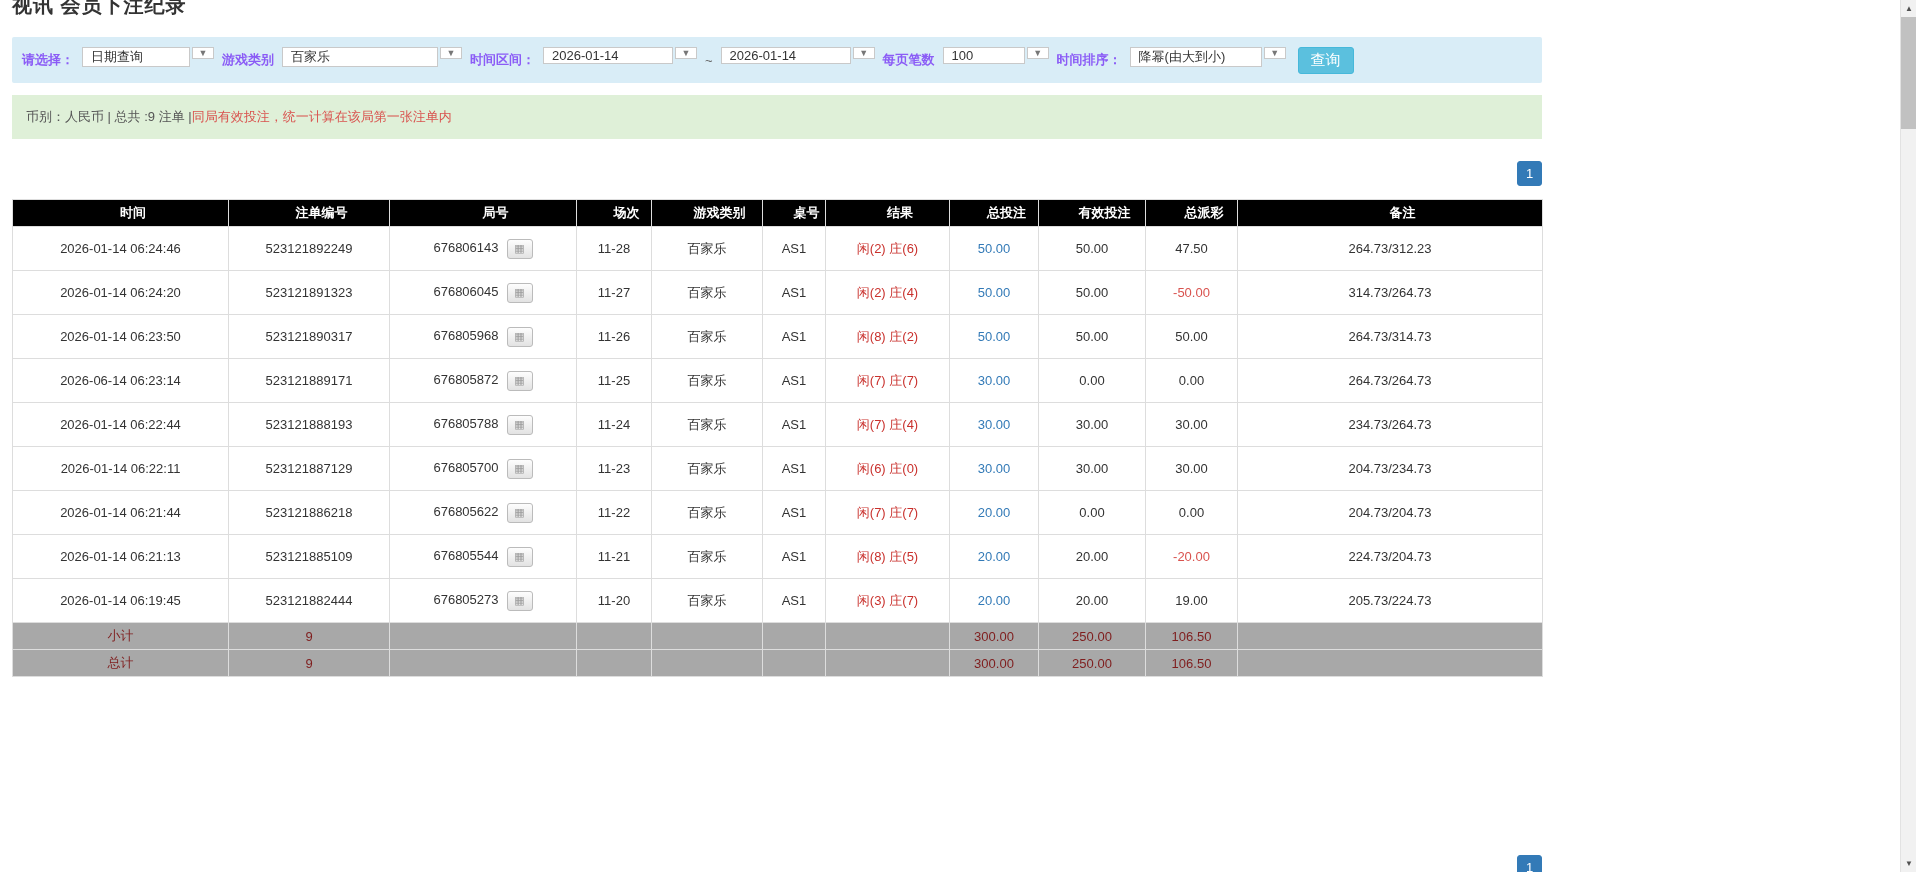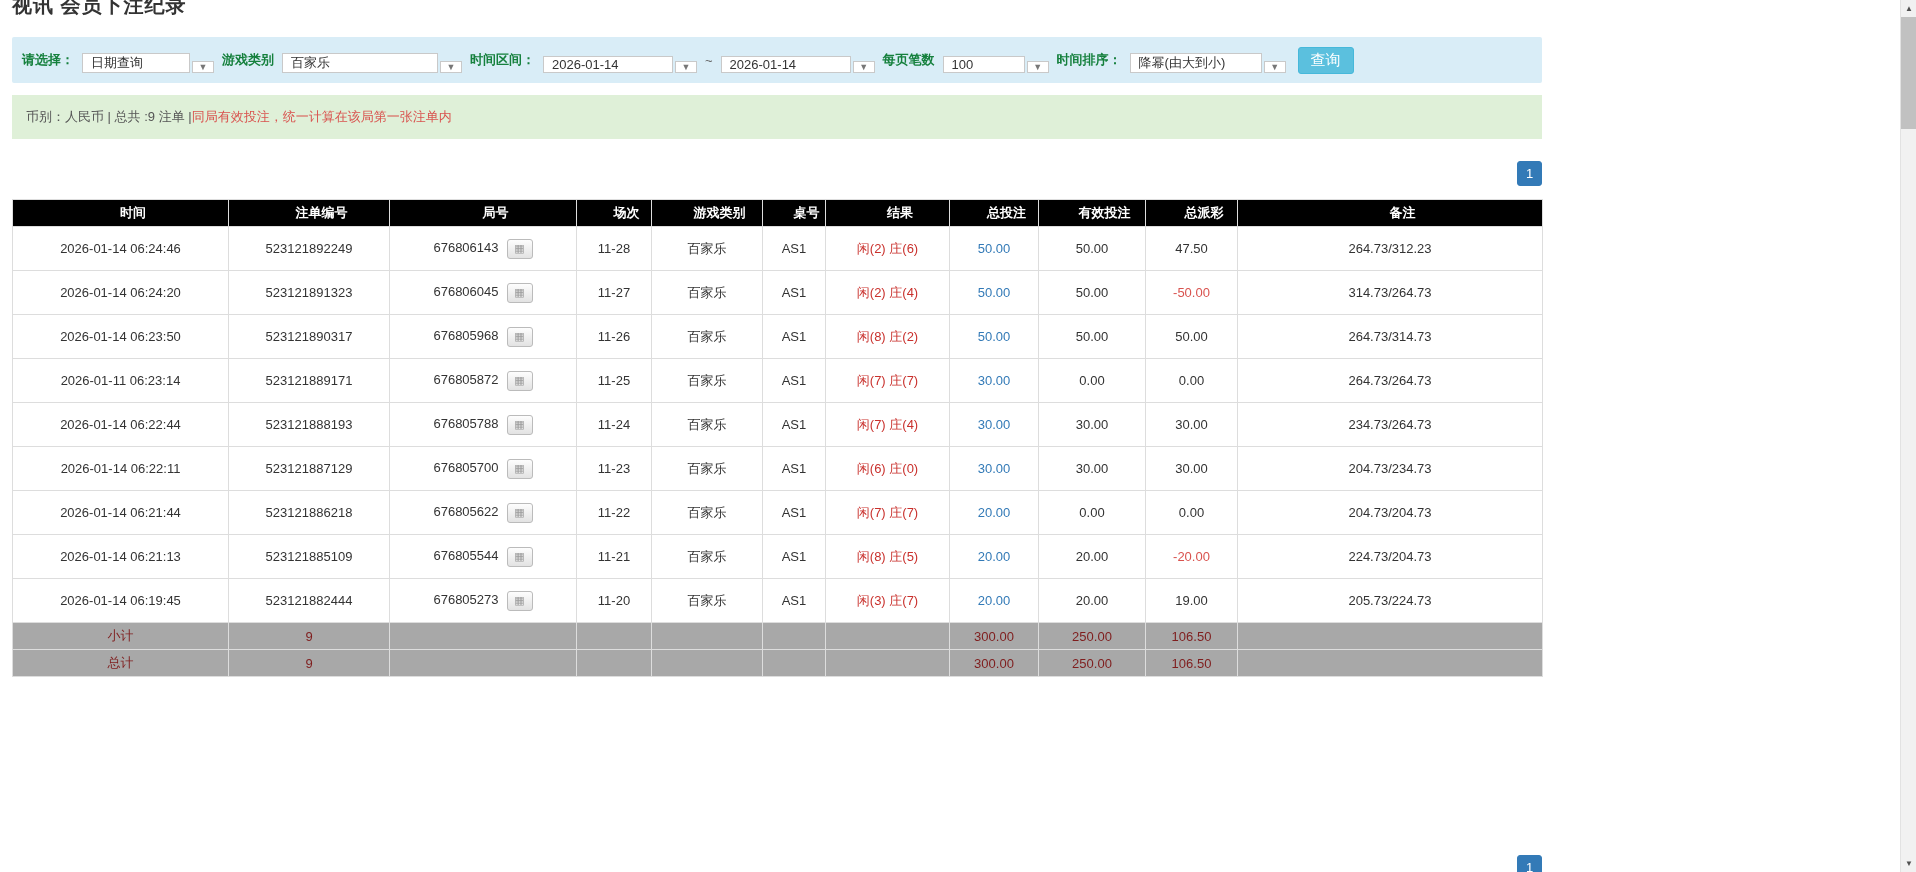--- a/index.html
+++ b/index.html
@@ -15,22 +15,22 @@
     margin-top: -9px; line-height: 28px; letter-spacing: 1px;
     white-space: nowrap;
   }
 
   
   .filter-bar {
     margin-top: 18px; height: 46px; background: #d9edf7;
     display: flex; align-items: center; padding: 0 10px; gap: 8px;
     font-size: 13px; border-radius: 2px;
   }
-  .flabel { color: #15803d; font-weight: 700; white-space: nowrap; }
-  .combo { display: inline-flex; align-items: flex-end; height: 26px; background: transparent; }
+  .flabel { color: #8b5cf6; font-weight: 700; white-space: nowrap; }
+  .combo { display: inline-flex; align-items: flex-start; height: 26px; background: transparent; }
   .combo-text {
     background: #fff; border: 1px solid #c9c9c9;
     display: flex; align-items: center; padding: 0 8px; color: #333; flex: 1;
     overflow: hidden; white-space: nowrap;
   }
   .combo-arrow {
     background: #fff; border: 1px solid #c9c9c9; margin-left: 2px;
     width: 22px; display: flex; align-items: center; justify-content: center;
     color: #777; font-size: 9px; cursor: pointer;
   }
@@ -226,21 +226,21 @@
     <td>
       <span class="res-player">闲(8)</span> <span class="res-banker">庄(2)</span>
     </td>
     <td><a class="bet-link">50.00</a></td>
     <td class="c-valid">50.00</td>
     <td class="c-payout">50.00</td>
     <td class="c-note">264.73/314.73</td>
   </tr>
 
   <tr>
-    <td class="c-time">2026-01-11 06:23:14</td>
+    <td class="c-time">2026-06-14 06:23:14</td>
     <td class="c-bet">523121889171</td>
     <td>
       <span class="round-num">676805872</span><span class="video-btn">▦</span>
     </td>
     <td class="c-session">11-25</td>
     <td class="c-game">百家乐</td>
     <td class="c-table">AS1</td>
     <td>
       <span class="res-player">闲(7)</span> <span class="res-banker">庄(7)</span>
     </td>

